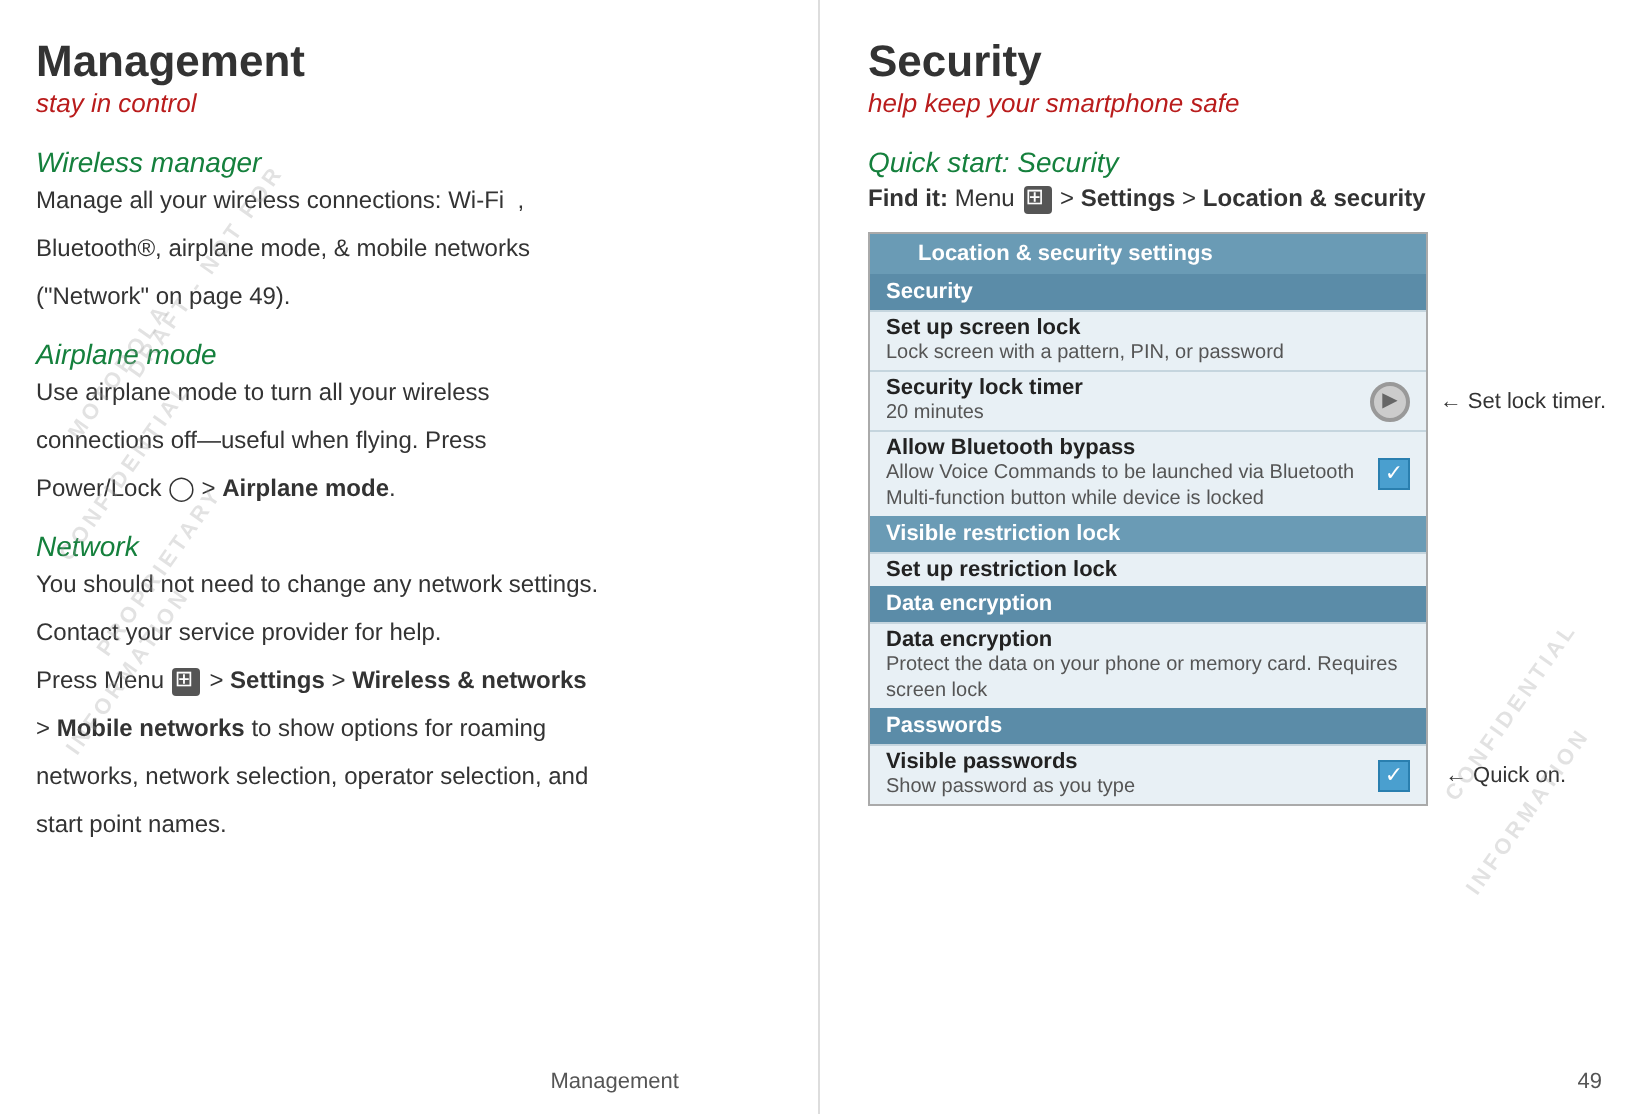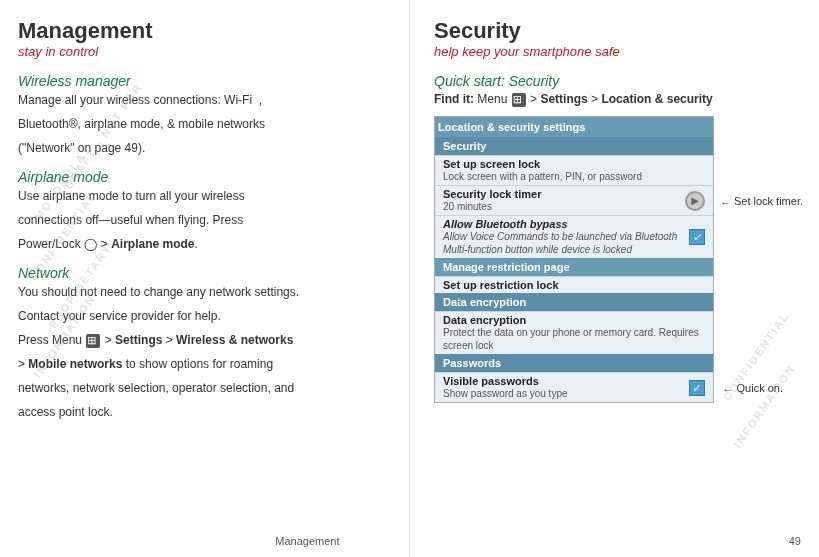--- a/index.html
+++ b/index.html
@@ -100,21 +100,21 @@
       width: 280px;
       margin-top: 8px;
       font-size: 11px;
     }
 
     .panel-header {
       background: #6a9bb5;
       color: #fff;
       font-size: 11px;
       font-weight: bold;
-      padding: 4px 3px;
+      padding: 4px 24px;
     }
 
     .panel-section-label {
       background: #5b8ca8;
       color: #fff;
       font-size: 11px;
       font-weight: bold;
       padding: 3px 8px;
     }
 
@@ -262,21 +262,21 @@
     <p class="body-text">Use airplane mode to turn all your wireless</p>
     <p class="body-text">connections off—useful when flying. Press</p>
     <p class="body-text">Power/Lock ◯ &gt; <strong>Airplane mode</strong>.</p>
 
     <h2 class="sub-heading">Network</h2>
     <p class="body-text">You should not need to change any network settings.</p>
     <p class="body-text">Contact your service provider for help.</p>
     <p class="body-text">Press Menu <span class="menu-icon"></span> &gt; <strong>Settings</strong> &gt; <strong>Wireless &amp; networks</strong></p>
     <p class="body-text">&gt; <strong>Mobile networks</strong> to show options for roaming</p>
     <p class="body-text">networks, network selection, operator selection, and</p>
-    <p class="body-text">access point lock.</p>
+    <p class="body-text">start point names.</p>
 
     <div class="diag-watermark" style="top:130px; left:40px;">DRAFT - NOT FOR</div>
     <div class="diag-watermark" style="top:180px; left:20px;">MOTOROLA</div>
     <div class="diag-watermark" style="top:230px; left:10px;">CONFIDENTIAL</div>
     <div class="diag-watermark" style="top:280px; left:30px;">PROPRIETARY</div>
     <div class="diag-watermark" style="top:330px; left:15px;">INFORMATION</div>
   </div>
 
   <div class="right-col">
     <h1 class="section-title">Security</h1>
@@ -298,27 +298,27 @@
         <div class="panel-item-subtitle">Lock screen with a pattern, PIN, or password</div>
       </div>
 
       <div class="panel-item" style="cursor:pointer; position:relative;">
         <div class="panel-item-title">Security lock timer</div>
         <div class="panel-item-subtitle">20 minutes</div>
         <div class="arrow-btn">▶</div>
         <span class="set-lock-note">Set lock timer.</span>
       </div>
 
-      <div class="panel-item" style="cursor:pointer; position:relative; padding-right:32px;font-style:italic;">
+      <div class="panel-item" style="cursor:pointer; position:relative; padding-right:32px;">
         <div class="panel-item-title">Allow Bluetooth bypass</div>
         <div class="panel-item-subtitle">Allow Voice Commands to be launched via Bluetooth Multi-function button while device is locked</div>
         <div class="checkbox-blue">✓</div>
       </div>
 
-      <div class="panel-section-manage">Manage restriction page</div>
+      <div class="panel-section-manage">Visible restriction lock</div>
       <div class="panel-item" style="cursor:pointer;">
         <div class="panel-item-title">Set up restriction lock</div>
       </div>
 
       <div class="panel-section-data">Data encryption</div>
       <div class="panel-item" style="cursor:pointer;">
         <div class="panel-item-title">Data encryption</div>
         <div class="panel-item-subtitle">Protect the data on your phone or memory card. Requires screen lock</div>
       </div>
 

